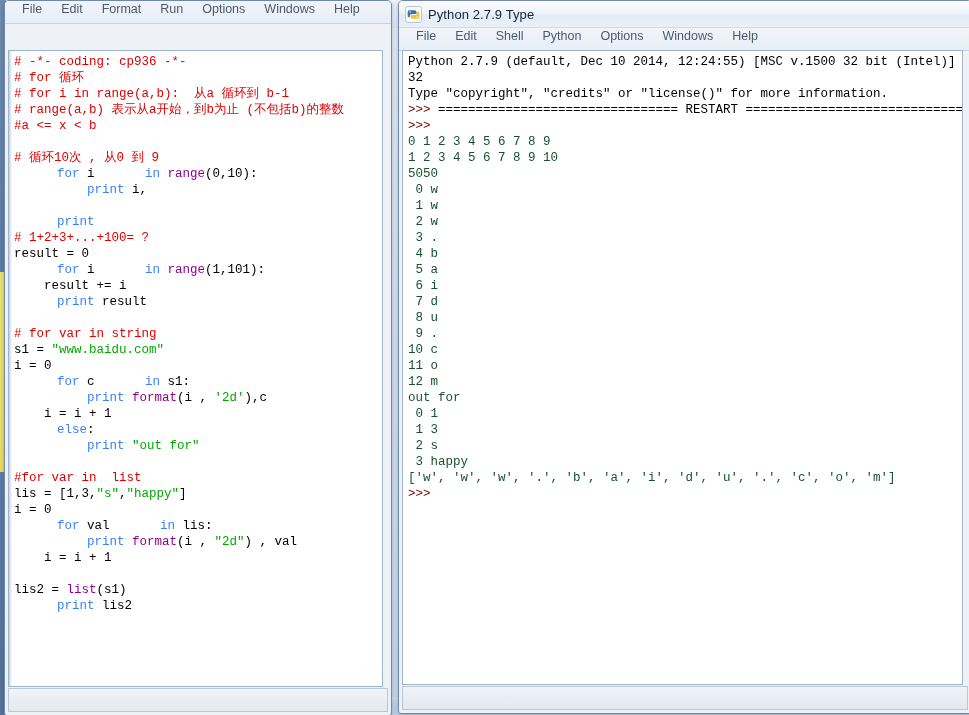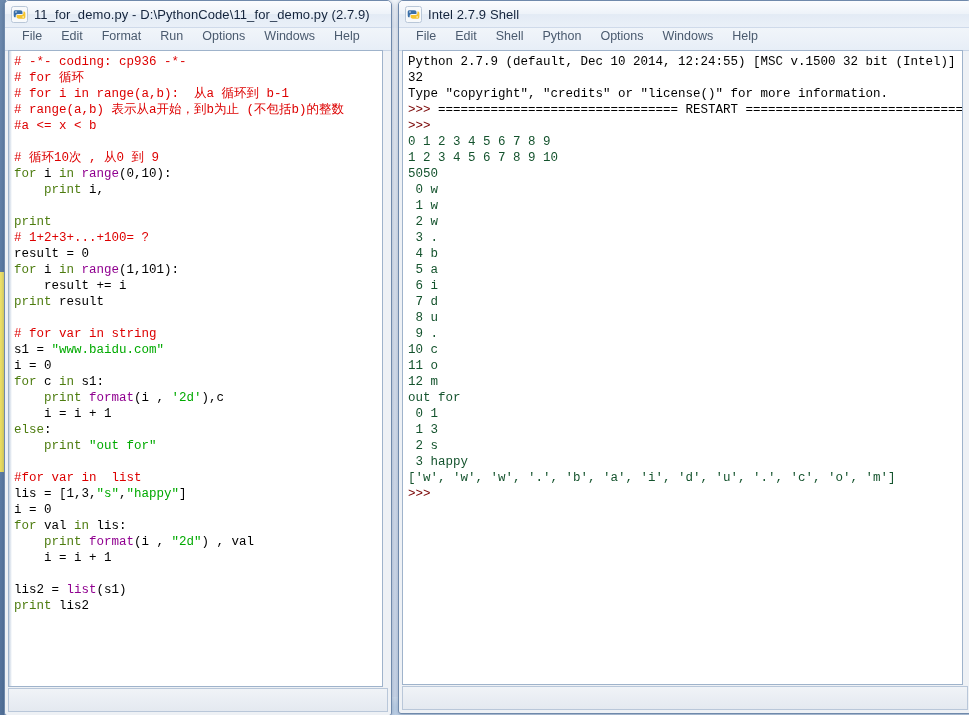--- a/index.html
+++ b/index.html
@@ -87,21 +87,21 @@
     font-family:"Liberation Mono","DejaVu Sans Mono",monospace;
     font-size:12.5px;
     line-height:16px;
     white-space:pre;
     padding:3px 0 0 5px;
   }
   .ln{height:16px;}
 
   
   .t-cmt {color:#dd0000;}
-  .t-kw  {color:#4d7c0f;}
+  .t-kw  {color:#3b82f6;margin-left:43px;}
   .t-str {color:#00aa00;}
   .t-bi  {color:#900090;text-align:right;}
   .t-def {color:#000000;}
   .t-out {color:#14532d;}
   .t-pmt {color:#770000;}
 
   
   .editor-inner{position:relative;height:100%;}
   .edge-shadow{
     position:absolute;left:0;top:0;width:3px;height:100%;
@@ -129,32 +129,20 @@
   <div class="bg-bottom">
     <div class="bg-taskchip" style="left:318px;width:120px;height:12px;"></div>
     <div class="bg-taskchip" style="left:650px;width:150px;height:12px;"></div>
     <div class="bg-taskchip" style="left:900px;width:55px;height:12px;"></div>
   </div>
 
   <div class="left-sliver"></div>
 
   <div class="window" style="left:4px;top:0;width:386px;height:714px;">
 
-    <div class="titlebar">
-      <span class="title-icon">
-        <svg width="17" height="17" viewBox="0 0 17 17">
-          <rect x="0.5" y="0.5" width="16" height="16" rx="2" fill="#f7f9fb" stroke="#b9c7d8"></rect>
-          <path d="M4 4.2h5.2c1.5 0 2.3.8 2.3 2.1v1.6H6.9c-1.4 0-2.2.8-2.2 2v1.4H3.9C3.1 11.3 2.7 10.4 2.7 9V6.3C2.7 5 3.2 4.2 4 4.2z" fill="#3a6fa8"></path>
-          <path d="M13.1 12.7H7.9c-1.5 0-2.3-.8-2.3-2.1V9h4.6c1.4 0 2.2-.8 2.2-2V5.6h.8c.8 0 1.2.9 1.2 2.3v2.7c0 1.3-.5 2.1-1.3 2.1z" fill="#f4c430"></path>
-          <circle cx="5" cy="6" r=".75" fill="#ffffff"></circle>
-          <circle cx="12.1" cy="10.9" r=".75" fill="#ffffff"></circle>
-        </svg>
-      </span>
-      <span class="title-text">11_for_demo.py - D:\PythonCode\11_for_demo.py (2.7.9)</span>
-    </div>
 
     <div class="menubar">
       <div class="menu-item">File</div>
       <div class="menu-item">Edit</div>
       <div class="menu-item">Format</div>
       <div class="menu-item">Run</div>
       <div class="menu-item">Options</div>
       <div class="menu-item">Windows</div>
       <div class="menu-item">Help</div>
     </div>
@@ -174,21 +162,21 @@
     <div class="titlebar">
       <span class="title-icon">
         <svg width="17" height="17" viewBox="0 0 17 17">
           <rect x="0.5" y="0.5" width="16" height="16" rx="2" fill="#f7f9fb" stroke="#b9c7d8"></rect>
           <path d="M4 4.2h5.2c1.5 0 2.3.8 2.3 2.1v1.6H6.9c-1.4 0-2.2.8-2.2 2v1.4H3.9C3.1 11.3 2.7 10.4 2.7 9V6.3C2.7 5 3.2 4.2 4 4.2z" fill="#3a6fa8"></path>
           <path d="M13.1 12.7H7.9c-1.5 0-2.3-.8-2.3-2.1V9h4.6c1.4 0 2.2-.8 2.2-2V5.6h.8c.8 0 1.2.9 1.2 2.3v2.7c0 1.3-.5 2.1-1.3 2.1z" fill="#f4c430"></path>
           <circle cx="5" cy="6" r=".75" fill="#ffffff"></circle>
           <circle cx="12.1" cy="10.9" r=".75" fill="#ffffff"></circle>
         </svg>
       </span>
-      <span class="title-text">Intel 2.7.9 Shell</span>
+      <span class="title-text">Python 2.7.9 Type</span>
     </div>
 
     <div class="menubar">
       <div class="menu-item">File</div>
       <div class="menu-item">Edit</div>
       <div class="menu-item">Shell</div>
       <div class="menu-item">Python</div>
       <div class="menu-item">Options</div>
       <div class="menu-item">Windows</div>
       <div class="menu-item">Help</div>

